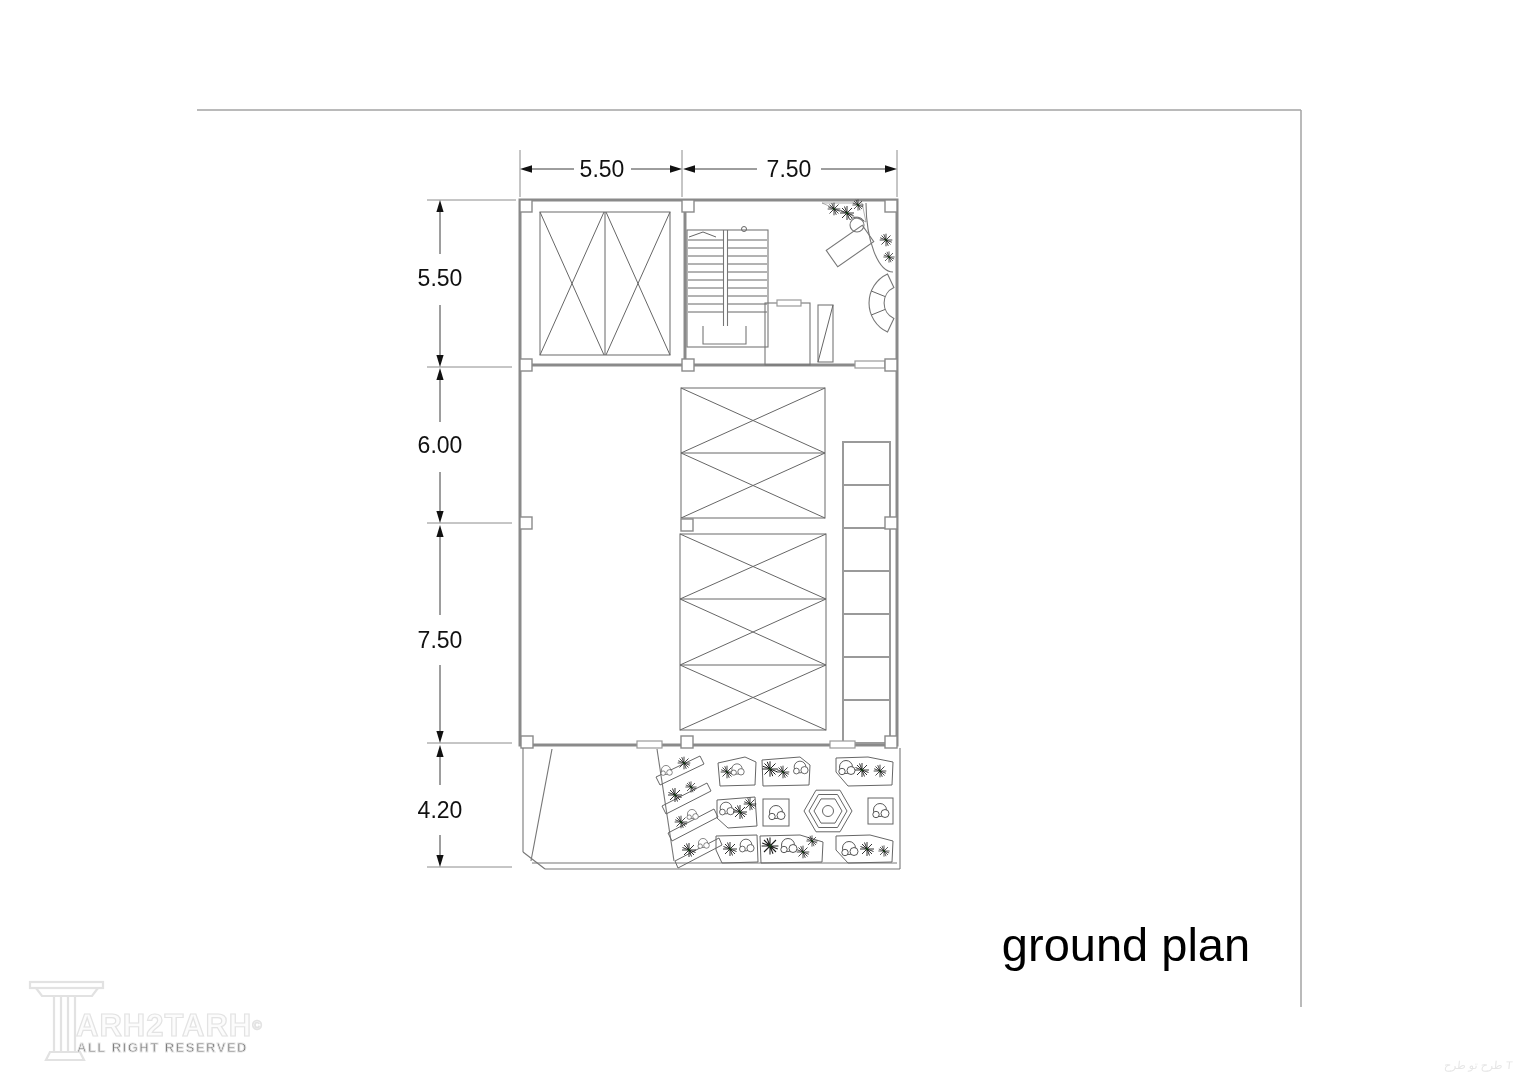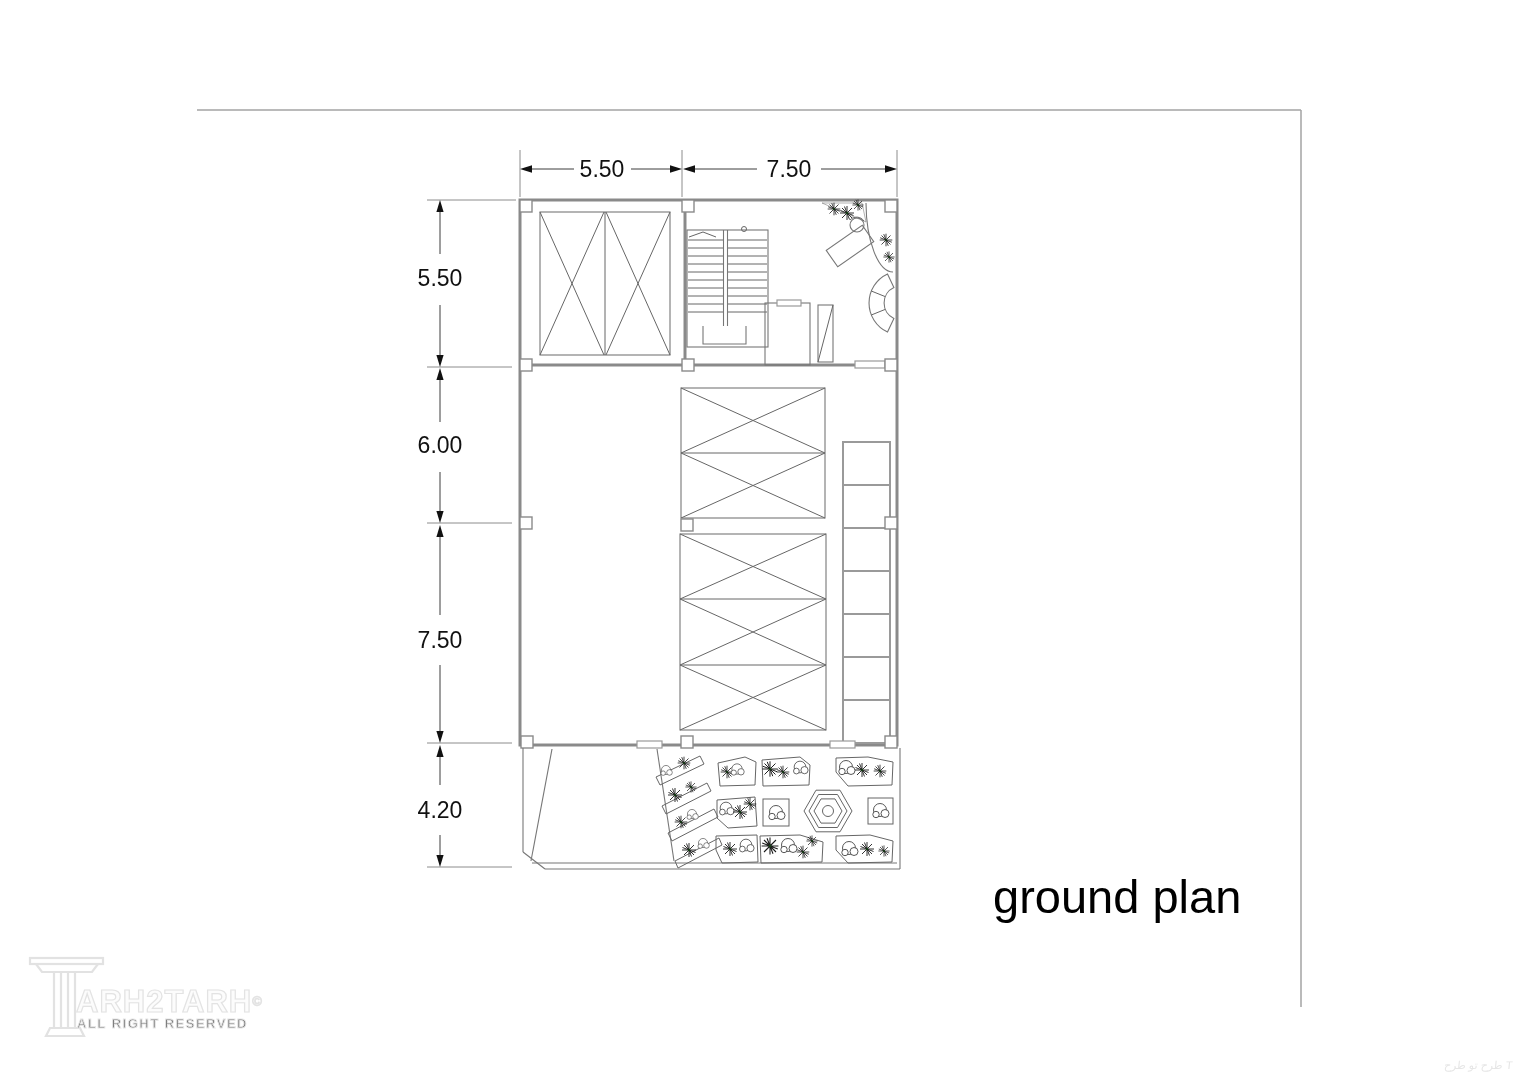--- a/index.html
+++ b/index.html
@@ -7,24 +7,24 @@
        font-family:"Liberation Sans",sans-serif;}
   svg{position:absolute;left:0;top:0;}
   .plan-stroke{stroke:#8a8a8a;fill:none;}
   .thin{stroke:#777;fill:none;stroke-width:1.1;}
   .detail{stroke:#666;fill:none;stroke-width:1;}
   .dim{stroke:#3c3c3c;stroke-width:1;fill:none;}
   .ext{stroke:#8c8c8c;stroke-width:1;fill:none;}
   .dimtxt{font-family:"Liberation Sans",sans-serif;font-size:23px;fill:#111;text-anchor:middle;}
   .col{fill:#fff;stroke:#8a8a8a;stroke-width:1.4;}
   .sill{fill:#fff;stroke:#9a9a9a;stroke-width:1.2;}
-  #title-block{position:absolute;left:993px;top:872px;width:266px;color:#000;}
+  #title-block{position:absolute;left:993px;top:920px;width:266px;text-align:center;color:#000;}
   #title-line1{font-size:47px;line-height:50px;}
   #title-line2{font-size:40px;line-height:44px;margin-top:10px;}
-  #watermark{position:absolute;left:28px;top:954px;width:260px;height:90px;text-decoration:underline;}
+  #watermark{position:absolute;left:28px;top:978px;width:260px;height:90px;text-decoration:underline;}
   .wm-text{position:absolute;left:48px;top:30px;white-space:nowrap;}
   .wm-name{font-size:31px;font-weight:700;letter-spacing:1px;color:#fcfcfc;
            -webkit-text-stroke:1.2px #e3e3e3;}
   .wm-copy{font-size:13px;vertical-align:super;color:#fcfcfc;-webkit-text-stroke:1px #e3e3e3;}
   .wm-tag{position:absolute;left:49px;top:62px;font-size:13px;font-weight:700;letter-spacing:1.5px;
           color:#737373;-webkit-text-stroke:0.9px #e6e6e6;white-space:nowrap;}
   #footer-note{position:absolute;right:16px;bottom:8px;font-size:11px;color:#e6e6e6;
                transform:skewX(-6deg);}
 </style>
 </head>

